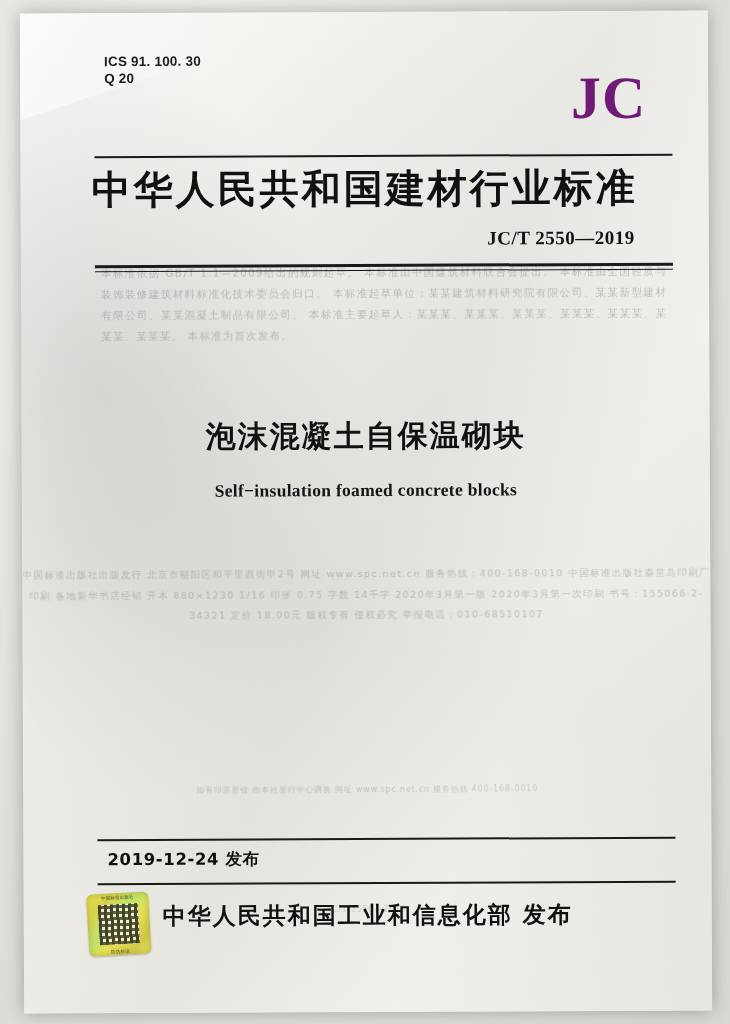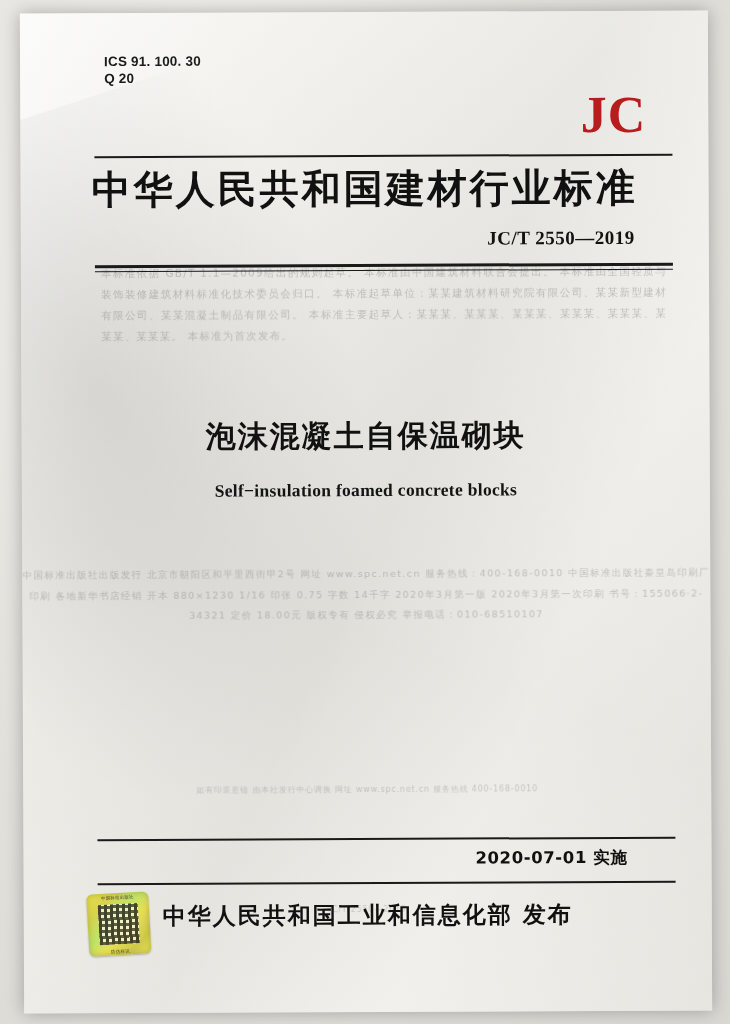--- a/index.html
+++ b/index.html
@@ -81,27 +81,27 @@
     line-height: 17px;
     letter-spacing: 0.2px;
     color: #1b1b1b;
     margin-left: 12px;
   }
 
   
   .jc-logo {
     position: absolute;
     right: 62px;
-    top: 67px;
+    top: 50px;
     font-family: "Liberation Serif", serif;
     font-weight: bold;
-    font-size: 52px;
+    font-size: 60px;
     line-height: 74px;
     letter-spacing: 1px;
-    color: #b91c1c;
+    color: #701a75;
   }
 
   
   .rule {
     position: absolute;
     left: 74px;
     width: 578px;
     background: #1a1a1a;
   }
   .rule-top { top: 143px; height: 2px; }
@@ -324,21 +324,21 @@
       <div class="std-no">JC/T  2550—2019</div>
 
       <div class="rule rule-mid"></div>
       <div class="rule rule-bottom"></div>
 
       <div class="subject-cn">泡沫混凝土自保温砌块</div>
       <div class="subject-en">Self−insulation foamed concrete blocks</div>
 
       <div class="rule-foot-top"></div>
 
-      <div class="effective-date">2020-07-01 实施</div>
+      <div class="issue-date">2019-12-24 发布</div>
 
       <div class="rule-foot-bottom"></div>
 
       <div class="publisher">中华人民共和国工业和信息化部  发布</div>
 
       <div class="sticker">
         <div class="st-top">中国标准出版社</div>
         <div class="qr"></div>
         <div class="st-text">防伪标识</div>
       </div>

